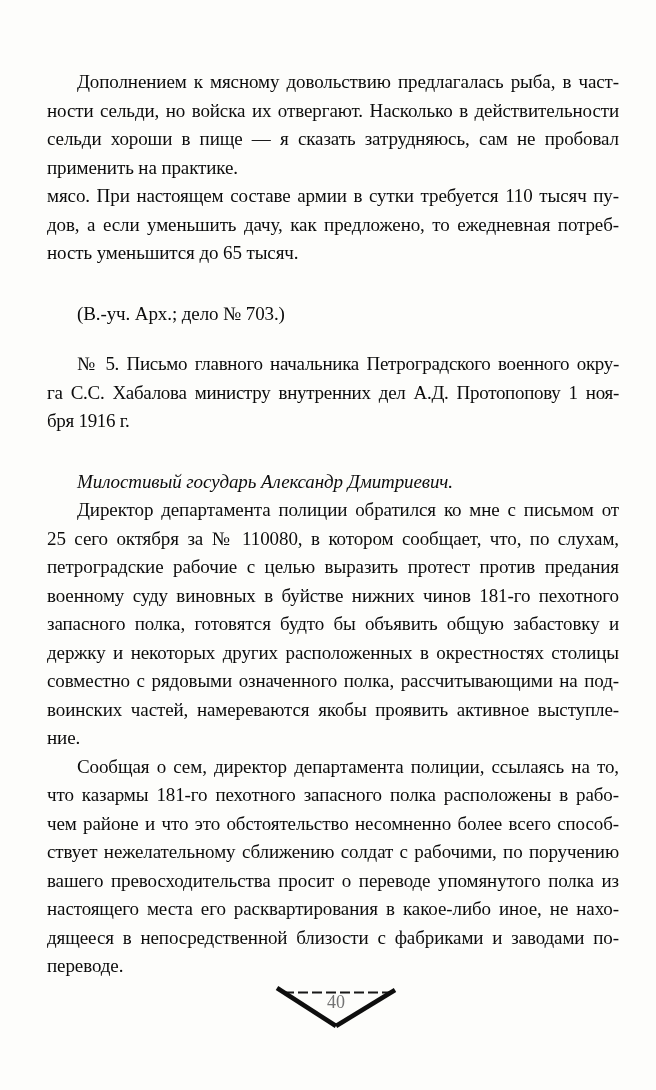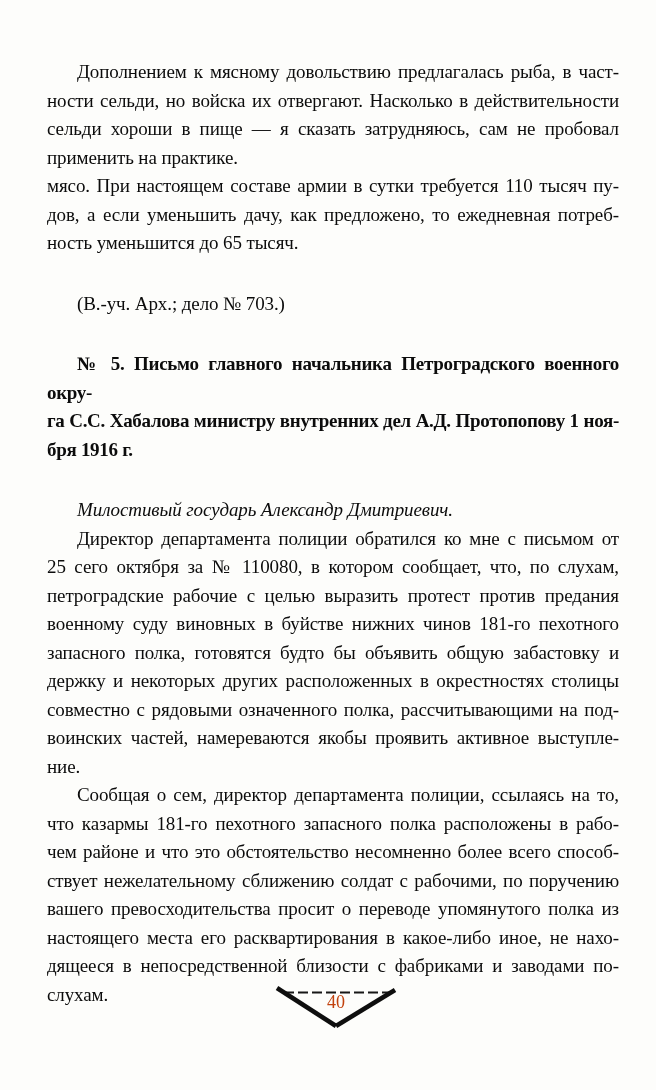--- a/index.html
+++ b/index.html
@@ -8,29 +8,29 @@
     width: 656px;
     height: 1090px;
     background: #fdfdfb;
     color: #0c0c0c;
     font-family: "Liberation Serif", serif;
     overflow: hidden;
   }
   .text-block {
     position: absolute;
     left: 47px;
-    top: 58px;
+    top: 68px;
     width: 572px;
     font-size: 19px;
     line-height: 28.5px;
     letter-spacing: -0.1px;
   }
   .para { margin: 0; }
   .para.archive  { margin-top: 32px; }
-  .para.heading  { margin-top: 32px; font-weight: bold; letter-spacing: -0.3px; }
+  .para.heading  { margin-top: 22px; font-weight: normal; letter-spacing: -0.3px; }
   .para.greeting { margin-top: 32px; font-style: italic; }
   .line { text-align: justify; text-align-last: justify; }
   .line.first { text-indent: 30px; }
   .line.last  { text-align-last: left; }
   .ornament {
     position: absolute;
     left: 272px;
     top: 984px;
     width: 128px;
     height: 48px;
@@ -38,21 +38,21 @@
   .triangle { position: absolute; left: 0; top: 0; }
   .tri-thin  { stroke: #171717; stroke-width: 2; stroke-dasharray: 10 4; }
   .tri-thick { stroke: #0e0e0e; stroke-width: 4.6; fill: none; stroke-linecap: butt; }
   .pagenum {
     position: absolute;
     left: 0; top: 9px;
     width: 100%;
     text-align: center;
     font-size: 18px;
     line-height: 18px;
-    color: #c2410c;
+    color: #737373;
   }
 </style>
 </head>
 <body>
 
 <div class="page">
 
   <main class="text-block">
       <div class="para body">
         <div class="line first">Дополнением к мясному довольствию предлагалась рыба, в част-</div>
@@ -88,21 +88,21 @@
         <div class="line last">ние.</div>
       </div>
       <div class="para body">
         <div class="line first">Сообщая о сем, директор департамента полиции, ссылаясь на то,</div>
         <div class="line">что казармы 181-го пехотного запасного полка расположены в рабо-</div>
         <div class="line">чем районе и что это обстоятельство несомненно более всего способ-</div>
         <div class="line">ствует нежелательному сближению солдат с рабочими, по поручению</div>
         <div class="line">вашего превосходительства просит о переводе упомянутого полка из</div>
         <div class="line">настоящего места его расквартирования в какое-либо иное, не нахо-</div>
         <div class="line">дящееся в непосредственной близости с фабриками и заводами по-</div>
-        <div class="line last">слухам.</div>
+        <div class="line last">переводе.</div>
       </div>
     </main>
 
   <div class="ornament">
     <svg class="triangle" width="128" height="48" viewBox="0 0 128 48" xmlns="http://www.w3.org/2000/svg">
       <line class="tri-thin" x1="12" y1="8.5" x2="118" y2="8.5"></line>
       <path class="tri-thick" d="M5 4 L64 42"></path>
       <path class="tri-thick" d="M123 6 L64 42"></path>
     </svg>
     <span class="pagenum">40</span>

